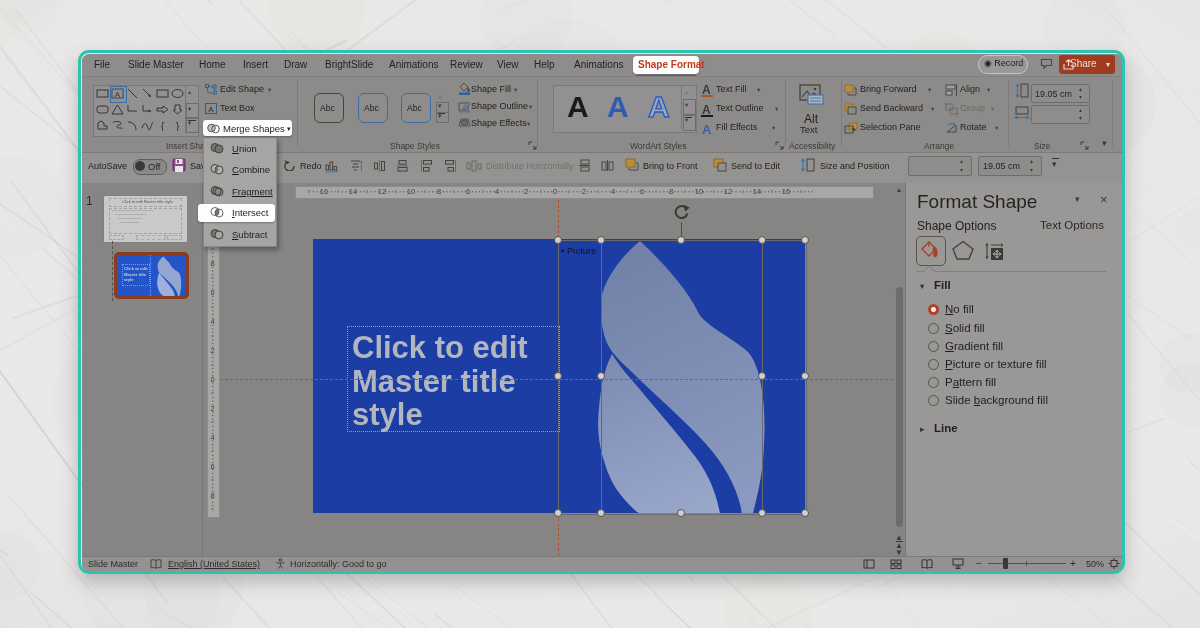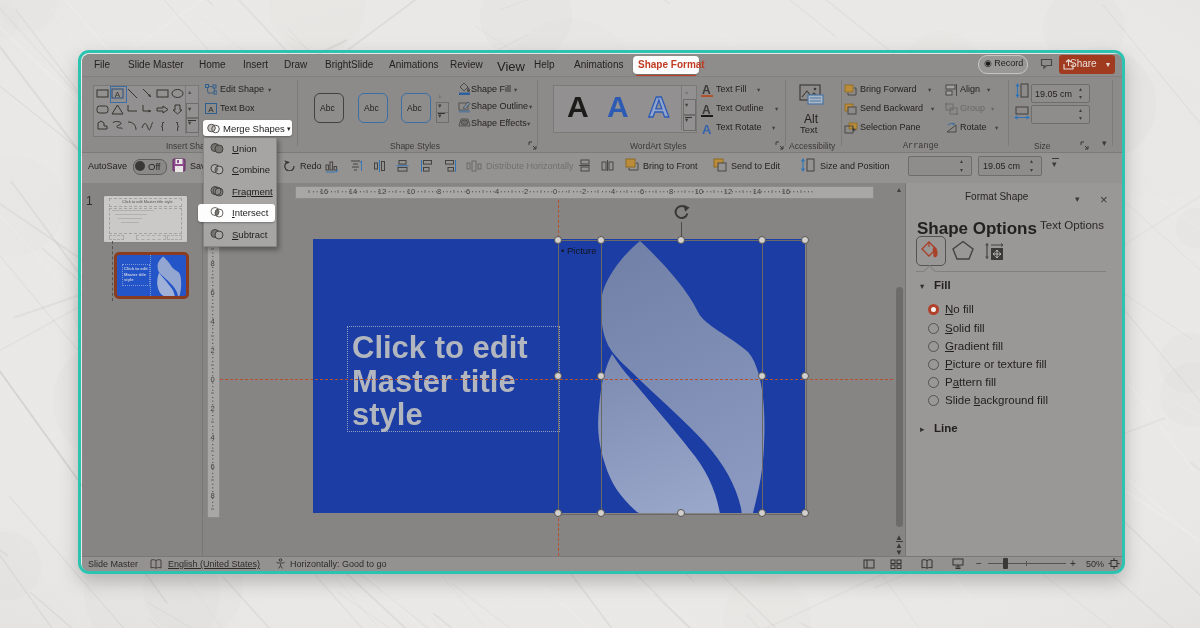--- a/index.html
+++ b/index.html
@@ -210,21 +210,21 @@
     <div id="app">
       <div class="abs" style="left:0px;top:0px;width:1040px;height:22px;background:#8f8d8b;"></div>
       <div class="t" style="left:12px;top:5px;font-size:10px;">File</div>
       <div class="t" style="left:46px;top:5px;font-size:10px;">Slide Master</div>
       <div class="t" style="left:117px;top:5px;font-size:10px;">Home</div>
       <div class="t" style="left:161px;top:5px;font-size:10px;">Insert</div>
       <div class="t" style="left:202px;top:5px;font-size:10px;">Draw</div>
       <div class="t" style="left:243px;top:5px;font-size:10px;">BrightSlide</div>
       <div class="t" style="left:307px;top:5px;font-size:10px;">Animations</div>
       <div class="t" style="left:368px;top:5px;font-size:10px;text-align:right;">Review</div>
-      <div class="t" style="left:415px;top:5px;font-size:13px;">View</div>
+      <div class="t" style="left:415px;top:5px;font-size:10px;">View</div>
       <div class="t" style="left:452px;top:5px;font-size:10px;">Help</div>
       <div class="t" style="left:492px;top:5px;font-size:10px;">Animations</div>
       <div class="abs" style="left:551px;top:2px;width:66px;height:18px;background:#fdfdfd;border-radius:4px;box-shadow:0 1px 2px rgba(0,0,0,0.25);"></div>
       <div class="t" style="left:556px;top:5px;font-size:10px;font-weight:bold;color:#c03b22;">Shape Format</div>
       <div class="abs" style="left:554px;top:21px;width:60px;height:2px;background:#c03b22;border-radius:1px;"></div>
       <div class="abs" style="left:896px;top:1px;width:48px;height:17px;background:#9a9896;border:1px solid #c6c4c2;border-radius:9px;"></div>
       <div class="t" style="left:902px;top:4px;font-size:9px;color:#1c1c1c;">◉ Record</div>
       <svg class="abs" style="left:958px;top:4px;" width="13" height="12" viewBox="0 0 13 12">
         <path d="M1.5 1.5h10v6h-5l-2.5 2.5v-2.5h-2.5z" fill="none" stroke="#4a4846" stroke-width="1.2"></path>
       </svg>
@@ -380,21 +380,21 @@
       </svg>
       <div class="t" style="left:620px;top:29px;font-size:12px;font-weight:bold;color:#3c3a38;">A</div>
       <div class="abs" style="left:619px;top:41px;width:12px;height:2px;background:#b0522e;"></div>
       <div class="t" style="left:634px;top:30px;font-size:9px;">Text Fill</div>
       <div class="t chev" style="left:675px;top:32px;">▾</div>
       <div class="t" style="left:620px;top:49px;font-size:12px;font-weight:bold;color:#3c3a38;">A</div>
       <div class="abs" style="left:619px;top:61px;width:12px;height:2px;background:#1c1a18;"></div>
       <div class="t" style="left:634px;top:49px;font-size:9px;">Text Outline</div>
       <div class="t chev" style="left:693px;top:51px;">▾</div>
       <div class="t" style="left:620px;top:68px;font-size:13px;font-weight:bold;color:#3563ae;">A</div>
-      <div class="t" style="left:634px;top:68px;font-size:9px;">Text Rotate</div>
+      <div class="t" style="left:634px;top:68px;font-size:9px;">Fill Effects</div>
       <div class="t chev" style="left:690px;top:70px;">▾</div>
       <svg class="abs" style="left:717px;top:30px;" width="26" height="22" viewBox="0 0 26 22">
         <rect x="1" y="1" width="20" height="15" fill="none" stroke="#3e3c3a" stroke-width="1.2"></rect>
         <circle cx="16" cy="5" r="1.3" fill="#3e3c3a"></circle>
         <path d="M3 13l5-6 4 5 3-3 4 4" fill="none" stroke="#3e3c3a" stroke-width="1.1"></path>
         <rect x="9" y="11" width="15" height="9" fill="#aab6c6" stroke="#4a76a4" stroke-width="1.2"></rect>
         <line x1="11" y1="14" x2="22" y2="14" stroke="#4a76a4" stroke-width="1"></line>
         <line x1="11" y1="17" x2="22" y2="17" stroke="#4a76a4" stroke-width="1"></line>
       </svg>
       <div class="t" style="left:722px;top:58px;font-size:12px;">Alt</div>
@@ -434,21 +434,21 @@
       </svg>
       <div class="t" style="left:878px;top:49px;font-size:9px;color:#6a6866;">Group</div>
       <div class="t chev" style="left:909px;top:51px;color:#6a6866;">▾</div>
       <svg class="abs" style="left:863px;top:68px;" width="13" height="12" viewBox="0 0 13 12">
         <path d="M11 10H2l9-7z" fill="none" stroke="#4a4846" stroke-width="1"></path>
         <path d="M3 3a5 4 0 016-1" fill="none" stroke="#3a6ea5" stroke-width="1.2"></path>
         <path d="M9 0l1 2.5L7.5 3z" fill="#3a6ea5"></path>
       </svg>
       <div class="t" style="left:878px;top:68px;font-size:9px;">Rotate</div>
       <div class="t chev" style="left:913px;top:70px;">▾</div>
-      <div class="t lbl" style="left:821px;top:87px;font-family:Liberation Mono, monospace;">Arrange</div>
+      <div class="t lbl" style="left:842px;top:87px;">Arrange</div>
       <svg class="abs" style="left:933px;top:29px;" width="14" height="15" viewBox="0 0 14 15">
         <rect x="6" y="1" width="7" height="13" fill="none" stroke="#4a4846" stroke-width="1.1"></rect>
         <path d="M2.5 2v11M1 3.5L2.5 1 4 3.5M1 11.5L2.5 14 4 11.5" fill="none" stroke="#2f74b8" stroke-width="1.1"></path>
       </svg>
       <div class="abs" style="left:949px;top:30px;width:57px;height:17px;background:#8f8d8b;border:1px solid #6f6d6b;border-radius:2px;"></div>
       <div class="t" style="left:953px;top:35px;font-size:9px;">19.05 cm</div>
       <div class="t chev" style="left:997px;top:31px;font-size:6px;">▴</div>
       <div class="t chev" style="left:997px;top:39px;font-size:6px;">▾</div>
       <svg class="abs" style="left:932px;top:52px;" width="16" height="14" viewBox="0 0 16 14">
         <rect x="2" y="1" width="12" height="7" fill="none" stroke="#4a4846" stroke-width="1.1"></rect>
@@ -867,24 +867,24 @@
         <path d="M11.6 0.8L17.6 3.4L13.1 7.8Z" fill="#3a3836"></path>
       </svg>
       <div class="t" style="left:479px;top:191px;font-size:9.5px;color:#14141e;">• Picture</div>
       <div class="abs" style="left:812px;top:143px;width:10px;height:359px;"></div>
       <div class="abs" style="left:814px;top:233px;width:7px;height:240px;background:#6e6c6a;border-radius:4px;"></div>
       <div class="t" style="left:813px;top:479px;font-size:8px;color:#3b3937;">▲</div>
       <div class="t" style="left:813px;top:487px;font-size:8px;color:#3b3937;">▲</div>
       <div class="abs" style="left:814px;top:487px;width:7px;height:1px;background:#3b3937;"></div>
       <div class="t" style="left:813px;top:494px;font-size:8px;color:#3b3937;">▼</div>
       <div class="abs" style="left:814px;top:502px;width:7px;height:1px;background:#3b3937;"></div>
-      <div class="t" style="left:835px;top:137px;font-size:10px;color:#262422;margin-left:48px;">Format Shape</div>
+      <div class="t" style="left:835px;top:137px;font-size:19px;color:#262422;">Format Shape</div>
       <div class="t" style="left:993px;top:140px;font-size:9px;color:#3b3937;">▾</div>
       <div class="t" style="left:1018px;top:138px;font-size:13px;color:#3b3937;">×</div>
-      <div class="t" style="left:835px;top:165px;font-size:17px;font-weight:bold;color:#232120;">Shape Options</div>
+      <div class="t" style="left:835px;top:165px;font-size:12px;font-weight:normal;color:#232120;">Shape Options</div>
       <div class="t" style="left:958px;top:165px;font-size:11.5px;color:#2b2927;">Text Options</div>
       <div class="abs" style="left:834px;top:182px;width:28px;height:28px;border:1.5px solid #55534f;border-radius:5px;"></div>
       <svg class="abs" style="left:839px;top:186px;" width="19" height="20" viewBox="0 0 19 20">
         <path d="M8 2L15 9 8 16 1 9z" fill="none" stroke="#a8402a" stroke-width="1.4"></path>
         <path d="M8 2v5" stroke="#a8402a" stroke-width="1.2"></path>
         <path d="M13 6c3 2.5 4 5.5 3.5 8.5-.4 2.4-2.3 3.6-3.6 2.3-1.5-1.5.5-4-1.4-7z" fill="#a8402a"></path>
       </svg>
       <svg class="abs" style="left:870px;top:186px;" width="22" height="21" viewBox="0 0 22 21">
         <path d="M11 1.5L21 9l-4 10H5L1 9z" fill="none" stroke="#44423f" stroke-width="1.4"></path>
       </svg>

